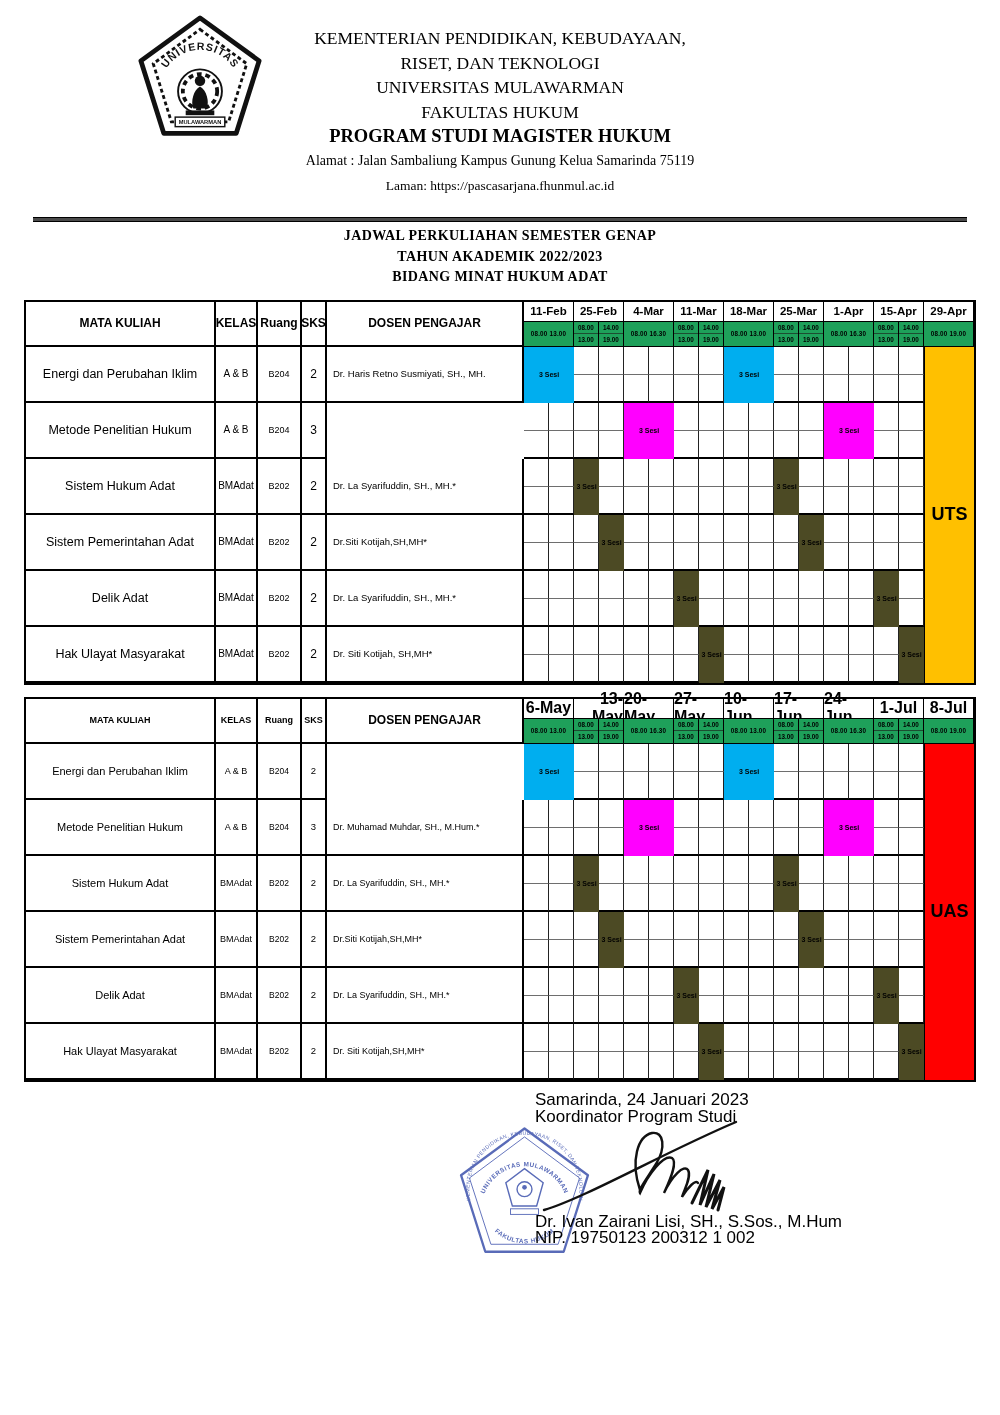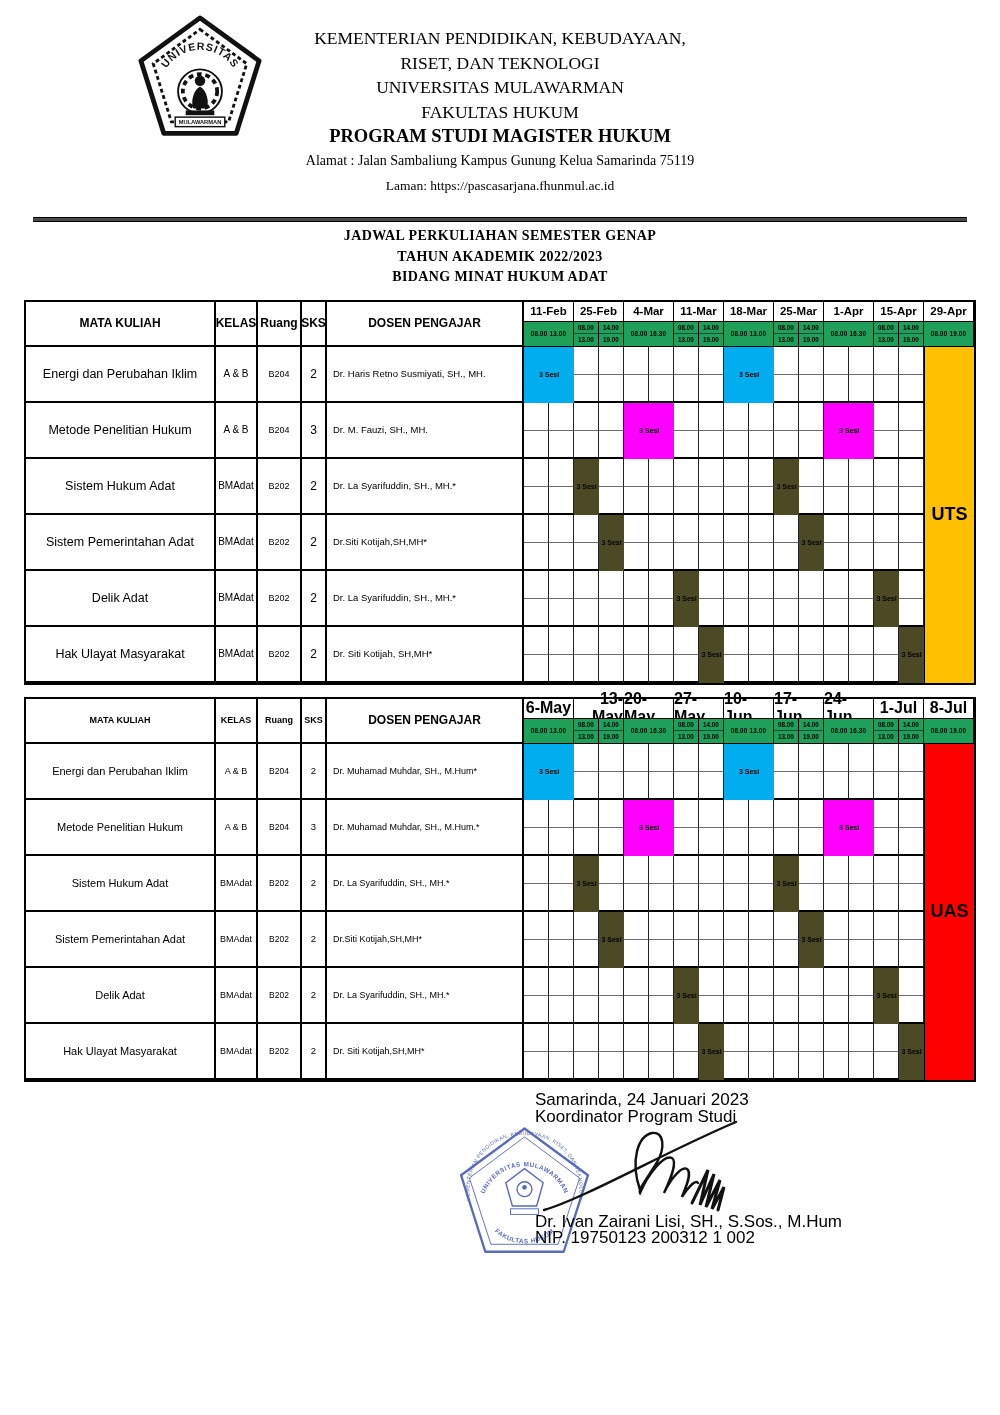--- a/index.html
+++ b/index.html
@@ -384,21 +384,20 @@
         <div class="bc c1" style="grid-area: 3 / 2 / span 2;">A &amp; B</div>
         <div class="bc c2" style="grid-area: 3 / 3 / span 2;">B204</div>
         <div class="bc c3" style="grid-area: 3 / 4 / span 2;">2</div>
         <div class="bc c4" style="grid-area: 3 / 5 / span 2;">Dr. Haris Retno Susmiyati, SH., MH.</div>
         <div class="mark" style="grid-area: 3 / 6 / span 2 / span 2; background: rgb(0, 174, 239);">3 Sesi</div>
         <div class="mark" style="grid-area: 3 / 14 / span 2 / span 2; background: rgb(0, 174, 239);">3 Sesi</div>
         <div class="bc c0" style="grid-area: 5 / 1 / span 2;">Metode Penelitian Hukum</div>
         <div class="bc c1" style="grid-area: 5 / 2 / span 2;">A &amp; B</div>
         <div class="bc c2" style="grid-area: 5 / 3 / span 2;">B204</div>
         <div class="bc c3" style="grid-area: 5 / 4 / span 2;">3</div>
-        <div class="bc c4" style="grid-area: 5 / 5 / span 2;">Dr. M. Fauzi, SH., MH.</div>
         <div class="mark" style="grid-area: 5 / 10 / span 2 / span 2; background: rgb(255, 0, 255);">3 Sesi</div>
         <div class="mark" style="grid-area: 5 / 18 / span 2 / span 2; background: rgb(255, 0, 255);">3 Sesi</div>
         <div class="bc c0" style="grid-area: 7 / 1 / span 2;">Sistem Hukum Adat</div>
         <div class="bc c1" style="grid-area: 7 / 2 / span 2;">BMAdat</div>
         <div class="bc c2" style="grid-area: 7 / 3 / span 2;">B202</div>
         <div class="bc c3" style="grid-area: 7 / 4 / span 2;">2</div>
         <div class="bc c4" style="grid-area: 7 / 5 / span 2;">Dr. La Syarifuddin, SH., MH.*</div>
         <div class="mark" style="grid-area: 7 / 8 / span 2 / span 1; background: rgb(76, 74, 36);">3 Sesi</div>
         <div class="mark" style="grid-area: 7 / 16 / span 2 / span 1; background: rgb(76, 74, 36);">3 Sesi</div>
         <div class="bc c0" style="grid-area: 9 / 1 / span 2;">Sistem Pemerintahan Adat</div>
@@ -689,21 +688,20 @@
         <div class="fc re" style="grid-area: 14 / 18;"></div>
         <div class="fc re" style="grid-area: 14 / 19;"></div>
         <div class="fc re" style="grid-area: 14 / 20;"></div>
         <div class="fc re" style="grid-area: 14 / 21;"></div>
         <div class="fc re" style="grid-area: 14 / 22;"></div>
         <div class="fc re" style="grid-area: 14 / 23;"></div>
         <div class="bc c0" style="grid-area: 3 / 1 / span 2;">Energi dan Perubahan Iklim</div>
         <div class="bc c1" style="grid-area: 3 / 2 / span 2;">A &amp; B</div>
         <div class="bc c2" style="grid-area: 3 / 3 / span 2;">B204</div>
         <div class="bc c3" style="grid-area: 3 / 4 / span 2;">2</div>
-        <div class="bc c4" style="grid-area: 3 / 5 / span 2;">Dr. Muhamad Muhdar, SH., M.Hum*</div>
         <div class="mark" style="grid-area: 3 / 6 / span 2 / span 2; background: rgb(0, 174, 239);">3 Sesi</div>
         <div class="mark" style="grid-area: 3 / 14 / span 2 / span 2; background: rgb(0, 174, 239);">3 Sesi</div>
         <div class="bc c0" style="grid-area: 5 / 1 / span 2;">Metode Penelitian Hukum</div>
         <div class="bc c1" style="grid-area: 5 / 2 / span 2;">A &amp; B</div>
         <div class="bc c2" style="grid-area: 5 / 3 / span 2;">B204</div>
         <div class="bc c3" style="grid-area: 5 / 4 / span 2;">3</div>
         <div class="bc c4" style="grid-area: 5 / 5 / span 2;">Dr. Muhamad Muhdar, SH., M.Hum.*</div>
         <div class="mark" style="grid-area: 5 / 10 / span 2 / span 2; background: rgb(255, 0, 255);">3 Sesi</div>
         <div class="mark" style="grid-area: 5 / 18 / span 2 / span 2; background: rgb(255, 0, 255);">3 Sesi</div>
         <div class="bc c0" style="grid-area: 7 / 1 / span 2;">Sistem Hukum Adat</div>

